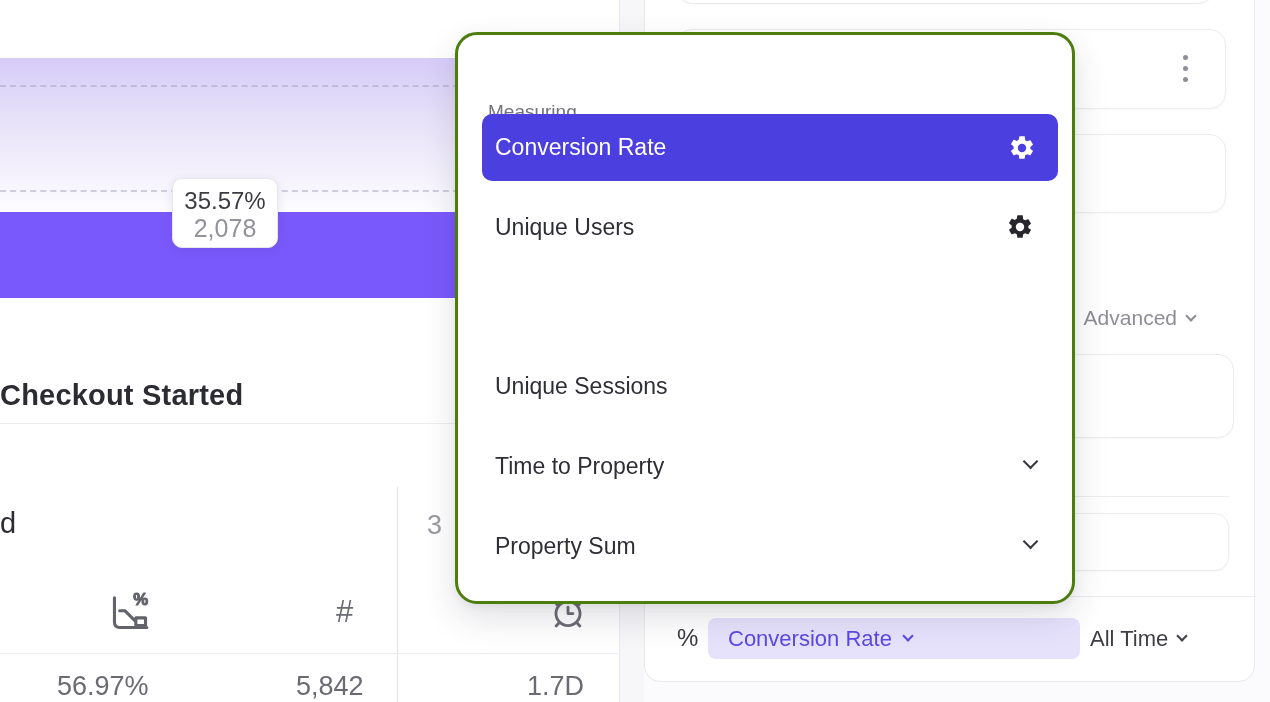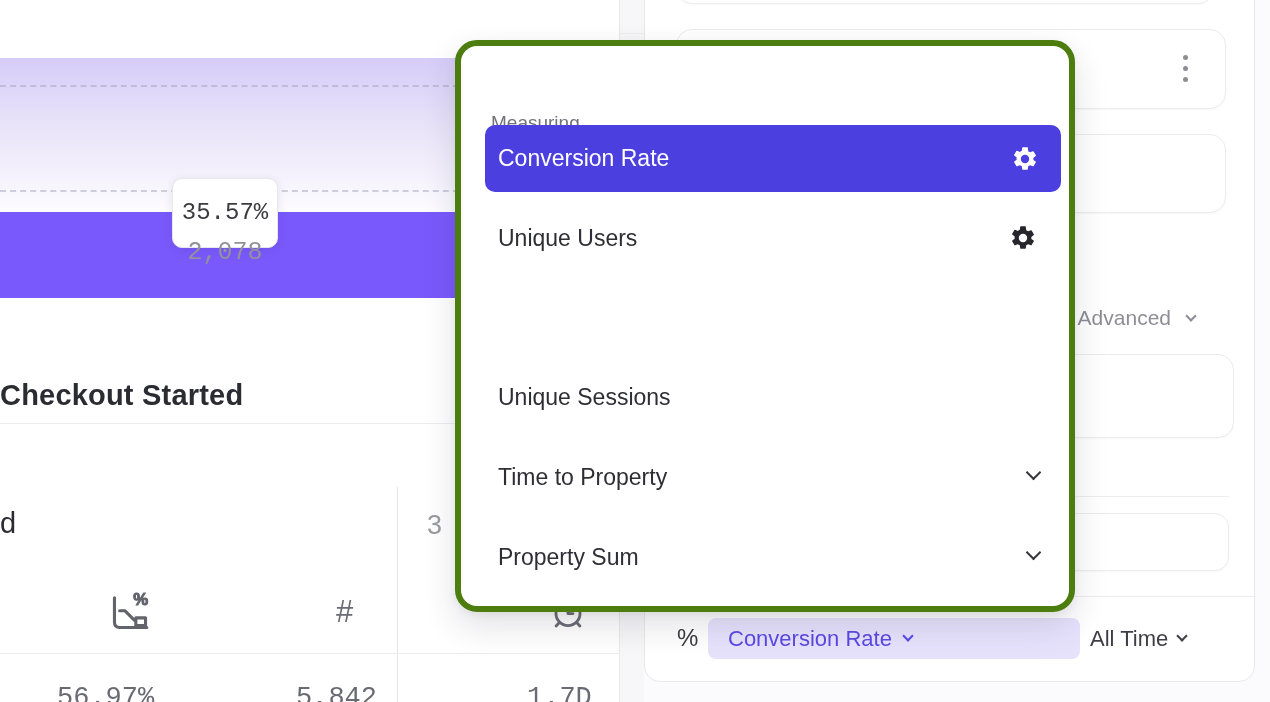--- a/index.html
+++ b/index.html
@@ -5,21 +5,21 @@
   * { margin:0; padding:0; box-sizing:border-box; }
   html,body { width:1270px; height:702px; }
   body {
     font-family:"Liberation Sans", sans-serif;
     background:#fbfbfd;
     position:relative;
     overflow:hidden;
     color:#2b2b32;
   }
   .abs { position:absolute; }
-  .mono { font-family:Liberation Mono, monospace;margin-top:12px; }
+  .mono { font-family:Liberation Sans, sans-serif; }
 
   
   #main-card {
     left:0; top:0; width:620px; height:702px;
     background:#fff; border-right:1px solid #e9e9eb; z-index:1;
   }
   #lavender-band {
     left:0; top:58px; width:620px; height:154px;
     background:linear-gradient(180deg,#d6ccf8 0%, #e9e4f9 45%, #fdfcff 100%);
   }
@@ -48,41 +48,41 @@
   
   #sidebar {
     left:644px; top:-20px; width:611px; height:702px;
     background:#fff; border:1px solid #e9e9eb;
     border-radius:0 0 16px 16px; z-index:2;
   }
   .side-card { background:#fff; border:1px solid #ececef; border-radius:16px; box-shadow:0 1px 2px rgba(20,20,40,.03); }
   #kebab { left:537px; top:73px; width:6px; }
   #kebab .dot { width:5px; height:5px; border-radius:50%; background:#8d8d95; margin-bottom:6px; }
   #advanced-row { left:380px; top:324px; width:170px; height:26px;
-    display:flex; align-items:center; justify-content:flex-end; gap:16px;
+    display:flex; align-items:center; justify-content:flex-end; gap:10px;
     color:#8d8d95; font-size:21px; }
   #side-divider-1 { left:31px; top:515px; width:553px; height:1px; background:#ededf0; }
   #side-divider-2 { left:0; top:615px; width:611px; height:1px; background:#ededf0; }
   #percent-symbol { left:32px; top:643px; font-size:24px; color:#3a3a41; }
   #measure-chip {
     left:63px; top:637px; width:372px; height:41px;
     background:#e7e2fc; border-radius:8px;
     display:flex; align-items:center; gap:12px; padding-left:20px;
     color:#5a49e4; font-size:22px; font-weight:500;
   }
   #all-steps {
     left:445px; top:637px; height:41px; width:150px;
     display:flex; align-items:center; gap:10px;
     color:#3e3e46; font-size:22px; font-weight:500;
   }
 
   
   #measuring-panel {
-    left:455px; top:40px; width:620px; height:572px;
-    background:#fff; border:6px solid #4d7c0f; border-radius:22px;
+    left:455px; top:32px; width:620px; height:572px;
+    background:#fff; border:3px solid #4d7c0f; border-radius:22px;
     box-shadow:0 14px 34px rgba(40,40,70,.14), 0 3px 8px rgba(0,0,0,.05);
     z-index:50;
   }
   #measuring-label { left:30px; top:66px; font-size:19px; color:#72727c; }
   #selected-item {
     left:24px; top:79px; width:576px; height:67px;
     background:#4c3fe0; border-radius:10px;
     display:flex; align-items:center; padding:0 22px 0 13px;
     color:#fff; font-size:23px; font-weight:500;
   }

